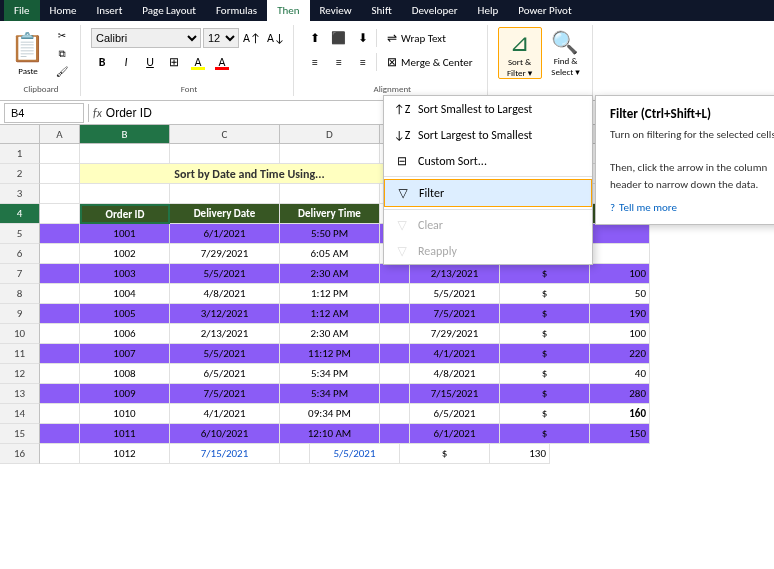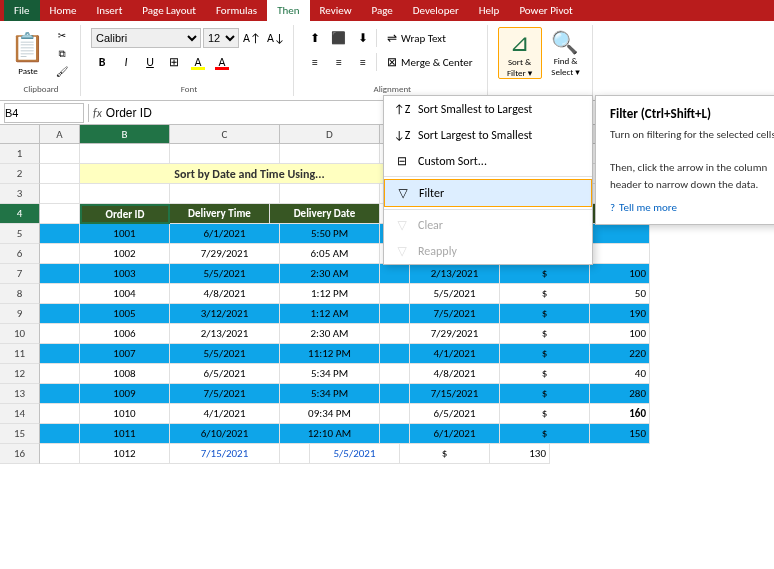--- a/index.html
+++ b/index.html
@@ -1,17 +1,17 @@
 <!DOCTYPE html>
 <html><head>
   <meta charset="utf-8">
   <style>
     * { box-sizing: border-box; margin: 0; padding: 0; }
     body { font-family: 'Calibri', Arial, sans-serif; font-size: 12px; background: #fff; overflow: hidden; width: 774px; height: 569px; }
-    .ribbon-tabs { display: flex; background: #b91c1c; padding-left: 4px; }
+    .ribbon-tabs { display: flex; background: #0f172a; padding-left: 4px; }
     .ribbon-tab { color: #fff; padding: 4px 10px; font-size: 11px; cursor: pointer; }
     .ribbon-tab.active { background: #fff; color: #217346; }
     .ribbon-body { background: #fff; border-bottom: 1px solid #c0c0c0; padding: 2px 4px; display: flex; align-items: stretch; gap: 4px; min-height: 72px; }
 
     
     .ribbon-group { display: flex; flex-direction: column; align-items: center; border-right: 1px solid #e0e0e0; padding: 2px 6px; position: relative; }
     .ribbon-group-label { font-size: 9px; color: #555; margin-top: auto; padding-top: 2px; }
     .ribbon-group-content { display: flex; align-items: flex-start; gap: 2px; flex: 1; }
 
     
@@ -34,38 +34,38 @@
     .fmt-btn.underline { text-decoration: underline; }
     .color-underline { position: absolute; bottom: 2px; left: 3px; right: 3px; height: 3px; }
 
     
     .sort-filter-btn { display: flex; flex-direction: column; align-items: center; justify-content: center; width: 44px; height: 52px; border: 1px solid #ffa500; background: #fff8e7; cursor: pointer; border-radius: 2px; }
 
     .find-select-btn { display: flex; flex-direction: column; align-items: center; justify-content: center; width: 40px; height: 52px; border: 1px solid transparent; cursor: pointer; }
 
     
     .formula-bar { display: flex; align-items: center; border-bottom: 1px solid #c0c0c0; height: 24px; padding: 0 4px; gap: 4px; background: #fff; }
-    .name-box { width: 80px; height: 20px; border: 1px solid #c0c0c0; font-size: 11px; padding: 0 0; }
+    .name-box { width: 80px; height: 20px; border: 1px solid #c0c0c0; font-size: 11px; padding: 0 6px; }
     .formula-bar-divider { width: 1px; height: 18px; background: #c0c0c0; }
     .fx-label { font-style: italic; font-size: 12px; color: #555; }
     .formula-input { flex: 1; height: 20px; border: none; outline: none; font-size: 12px; }
 
     
     .sheet-container { display: flex; flex-direction: column; position: relative; }
     .col-headers { display: flex; background: #f2f2f2; border-bottom: 1px solid #c0c0c0; }
     .row-header-spacer { width: 40px; min-width: 40px; border-right: 1px solid #c0c0c0; height: 18px; background: #f2f2f2; }
     .col-header { height: 18px; border-right: 1px solid #c0c0c0; display: flex; align-items: center; justify-content: center; font-size: 11px; color: #444; background: #f2f2f2; }
     .col-header.active { background: #217346; color: #fff; }
     .sheet-row { display: flex; }
     .row-header { width: 40px; min-width: 40px; height: 20px; border-right: 1px solid #c0c0c0; border-bottom: 1px solid #e0e0e0; display: flex; align-items: center; justify-content: center; font-size: 11px; color: #444; background: #f2f2f2; }
     .row-header.active { background: #217346; color: #fff; }
     .cell { height: 20px; border-right: 1px solid #e0e0e0; border-bottom: 1px solid #e0e0e0; font-size: 11px; display: flex; align-items: center; overflow: hidden; white-space: nowrap; padding: 0 3px; }
     .cell.selected { border: 2px solid #217346; }
     .cell.header-cell { background: #375623; color: #fff; font-weight: bold; }
-    .cell.alt-row { background: #0ea5e9; }
+    .cell.alt-row { background: #8b5cf6; }
     .cell.white-row { background: #fff; }
     .cell.centered { justify-content: center; }
     .cell.right { justify-content: flex-end; }
     .cell.merge-title { background: #ffffc0; font-weight: bold; color: #333; justify-content: center; }
 
     
     .dropdown-overlay { position: absolute; top: 0; left: 0; width: 100%; height: 100%; pointer-events: none; z-index: 100; }
     .dropdown-menu { position: absolute; background: #fff; border: 1px solid #c0c0c0; box-shadow: 2px 2px 8px rgba(0,0,0,0.2); width: 200px; pointer-events: all; }
     .dropdown-item { display: flex; align-items: center; padding: 5px 10px; cursor: pointer; font-size: 12px; gap: 8px; }
     .dropdown-item.active { background: #e8f0f8; border: 1px solid #ffa500; }
@@ -89,21 +89,21 @@
 <div style="width:774px; height:569px; overflow:hidden; position:relative; font-family: Calibri, Arial, sans-serif;">
 
   <div class="ribbon-tabs">
     <span class="ribbon-tab" style="background:#175c38; color:#fff; padding: 4px 10px; font-size:11px;">File</span>
     <span class="ribbon-tab">Home</span>
     <span class="ribbon-tab">Insert</span>
     <span class="ribbon-tab">Page Layout</span>
     <span class="ribbon-tab">Formulas</span>
     <span class="ribbon-tab active">Then</span>
     <span class="ribbon-tab">Review</span>
-    <span class="ribbon-tab">Page</span>
+    <span class="ribbon-tab">Shift</span>
     <span class="ribbon-tab">Developer</span>
     <span class="ribbon-tab">Help</span>
     <span class="ribbon-tab">Power Pivot</span>
   </div>
 
   <div class="ribbon-body" style="min-height:80px; padding: 4px 2px; align-items: stretch;">
 
     <div class="ribbon-group clipboard-group">
       <div class="ribbon-group-content">
         <div class="paste-btn">
@@ -242,22 +242,22 @@
       <div class="cell white-row" style="width:30px;"></div>
       <div class="cell white-row" style="width:90px;"></div>
       <div class="cell white-row" style="width:90px;"></div>
       <div class="cell white-row" style="width:60px;"></div>
     </div>
 
     <div class="sheet-row">
       <div class="row-header active">4</div>
       <div class="cell white-row" style="width:40px;"></div>
       <div class="cell header-cell selected" style="width:90px; justify-content:center;">Order ID</div>
+      <div class="cell header-cell" style="width:110px; justify-content:center;">Delivery Date</div>
       <div class="cell header-cell" style="width:100px; justify-content:center;">Delivery Time</div>
-      <div class="cell header-cell" style="width:110px; justify-content:center;">Delivery Date</div>
       <div class="cell white-row" style="width:30px;"></div>
       <div class="cell header-cell" style="width:90px; justify-content:center;">Date</div>
       <div class="cell header-cell" style="width:90px; justify-content:center;">Time</div>
       <div class="cell header-cell" style="width:60px;"></div>
     </div>
 
     <div class="sheet-row">
       <div class="row-header">5</div>
       <div class="cell alt-row" style="width:40px;"></div>
       <div class="cell alt-row centered" style="width:90px;">1001</div>

